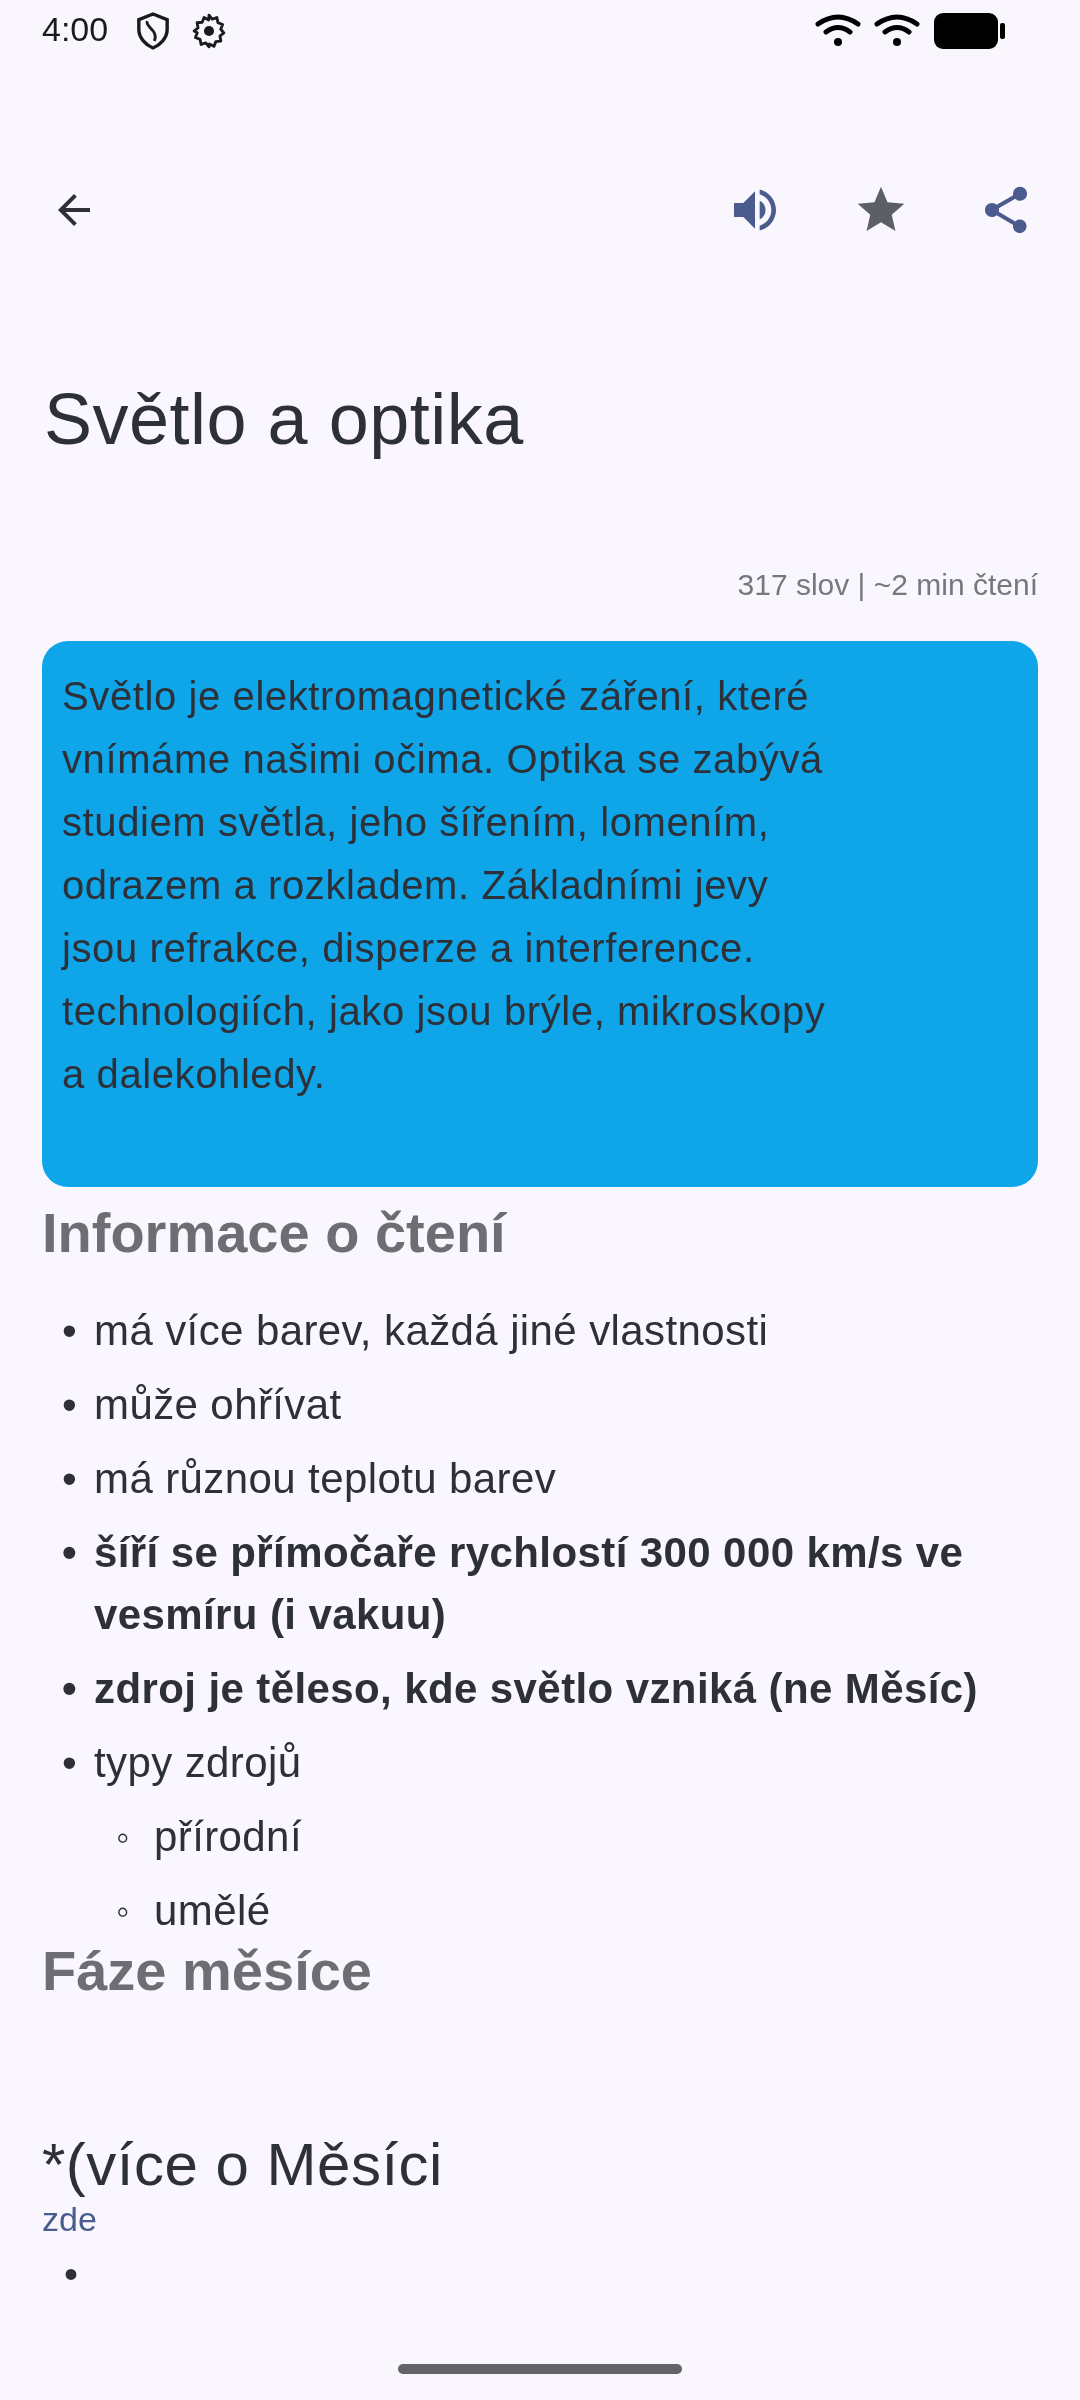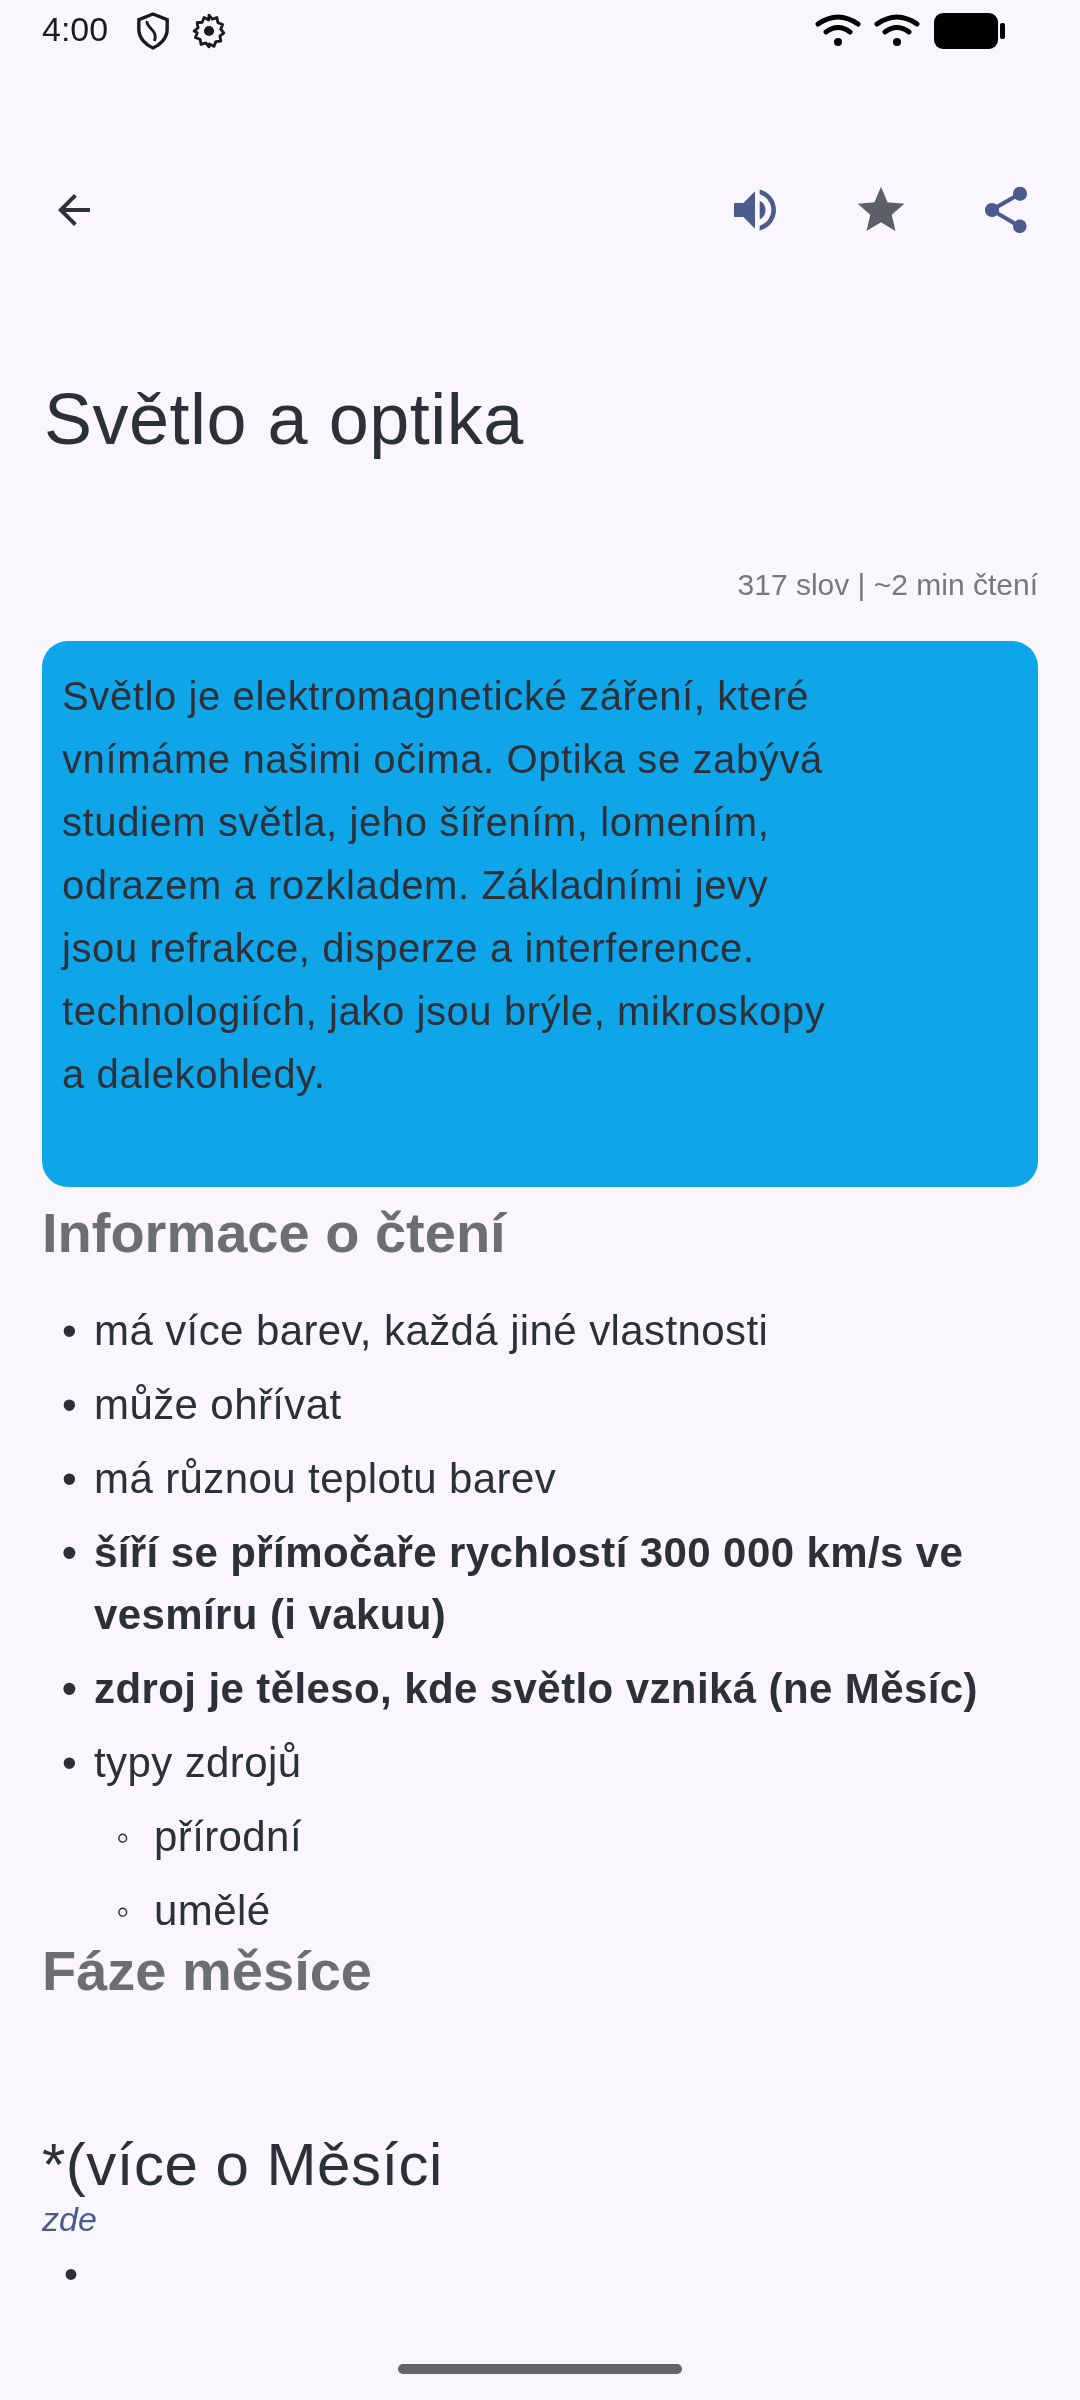--- a/index.html
+++ b/index.html
@@ -40,21 +40,21 @@
 
   ul.bullets { position:absolute; left:58px; top:1300px; width:960px; list-style:none; margin:0; padding:0; }
   ul.bullets li { position:relative; padding-left:36px; font-size:42px; line-height:62px; color:#2e3038; margin-bottom:12px; letter-spacing:0.4px; }
   ul.bullets li::before { content:"•"; position:absolute; left:4px; top:0; color:#2e3038; }
   ul.bullets li.bold { font-weight:bold; }
   ul.sub { list-style:none; margin:12px 0 0 0; padding:0; }
   ul.sub li { padding-left:48px; margin-left:12px; }
   ul.sub li::before { content:"◦"; left:10px; font-size:38px; }
 
   .note { position:absolute; left:42px; top:2130px; font-size:60px; color:#2e3038; letter-spacing:0.5px; }
-  .link { position:absolute; left:42px; top:2200px; font-size:34px; color:#4a5b8e; text-decoration:none; cursor:pointer;font-style:italic; }
+  .link { position:absolute; left:42px; top:2200px; font-size:34px; color:#4a5b8e; text-decoration:none; cursor:pointer; }
   .empty-bullet { position:absolute; left:64px; top:2252px; font-size:40px; color:#2e3038; }
 
   .navhandle { position:absolute; left:398px; top:2364px; width:284px; height:10px; border-radius:5px; background:#646468; }
 </style>
 </head>
 <body>
 
 <div class="statusbar">
   <span class="sb-time">4:00</span>
   <svg class="sb-shield" viewBox="0 0 24 26">

